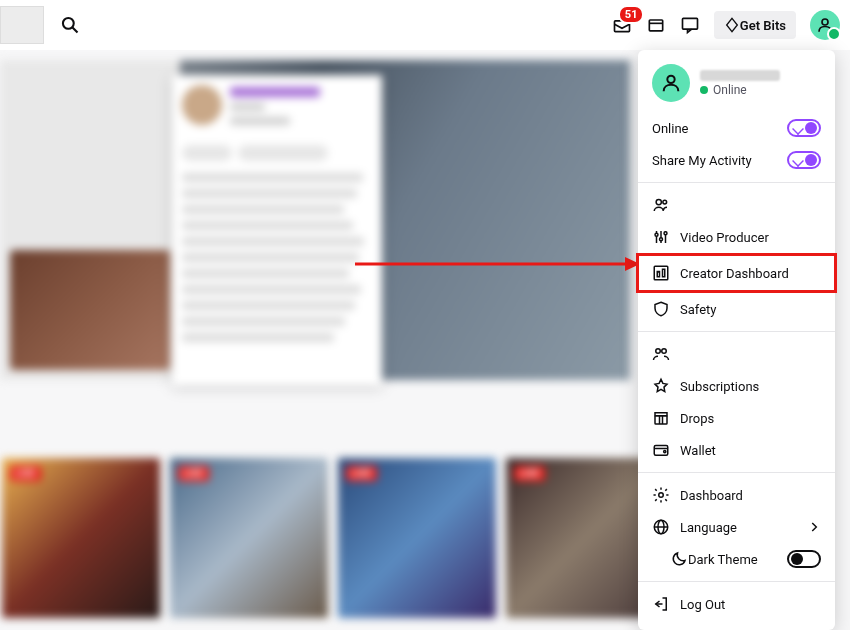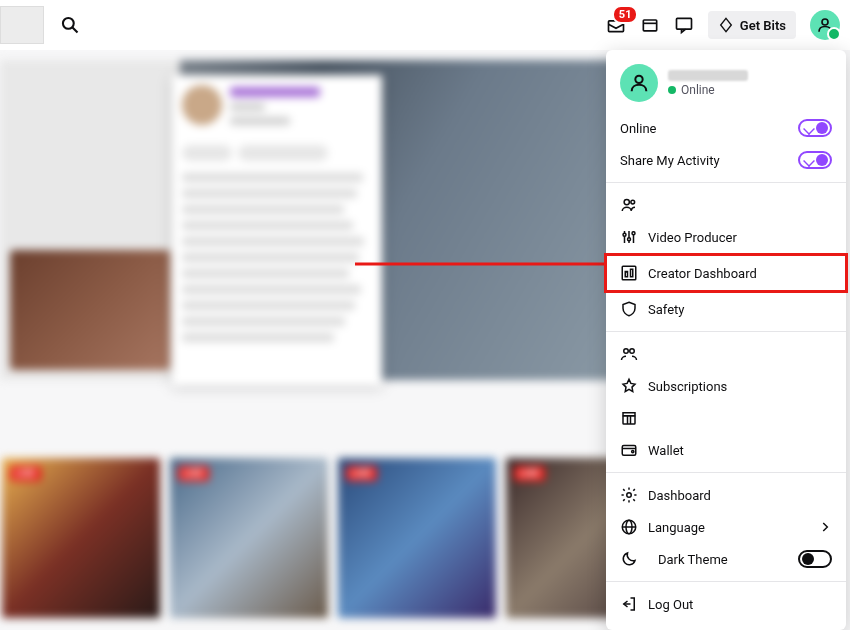--- a/index.html
+++ b/index.html
@@ -45,21 +45,21 @@
       background: #e91916;
       color: #fff;
       font-size: 11px;
       font-weight: 700;
       padding: 1px 5px;
       border-radius: 9px;
       border: 2px solid #fff;
     }
 
     .get-bits {
-      display: flex; align-items: center; gap: 6px;
+      display: flex; align-items: center; 
       background: #efeff1;
       padding: 6px 10px;
       border-radius: 4px;
       font-size: 13px;
       font-weight: 600;
       color: #0e0e10;
     }
 
     .avatar-circle {
       width: 30px; height: 30px;
@@ -152,22 +152,22 @@
     .live-pill {
       position: absolute; top: 8px; left: 8px;
       background: #e91916; color:#fff;
       font-size: 10px; font-weight: 700;
       padding: 2px 5px; border-radius: 3px;
     }
 
     
     .dropdown {
       position: absolute;
-      top: 50px; right: 4px;
-      width: 240px;
+      top: 50px; right: 15px;
+      width: 197px;
       background: #fff;
       border-radius: 6px;
       box-shadow: 0 4px 20px rgba(0,0,0,0.18);
       z-index: 50;
       padding: 10px 0;
       font-size: 13px;
       color: #0e0e10;
     }
     .dd-header {
       display: flex; align-items: center; gap: 10px;
@@ -436,20 +436,21 @@
   </div>
   <div class="dd-item">
     <span class="icon-slot">
         <svg width="18" height="18" viewBox="0 0 24 24" fill="none" stroke="#0e0e10" stroke-width="2">
           <rect x="4" y="9" width="16" height="11" rx="1"></rect>
           <rect x="4" y="5" width="16" height="4"></rect>
           <line x1="10" y1="9" x2="10" y2="20"></line>
           <line x1="14" y1="9" x2="14" y2="20"></line>
         </svg>
       </span>
+    <span class="label">Drops</span>
   </div>
   <div class="dd-item">
     <span class="icon-slot">
         <svg width="18" height="18" viewBox="0 0 24 24" fill="none" stroke="#0e0e10" stroke-width="2">
           <rect x="3" y="6" width="18" height="13" rx="2"></rect>
           <path d="M3 10 H21"></path>
           <circle cx="17" cy="14" r="1.5"></circle>
         </svg>
       </span>
     <span class="label">Wallet</span>
@@ -474,21 +475,21 @@
           <line x1="3" y1="12" x2="21" y2="12"></line>
         </svg>
       </span>
     <span class="label">Language</span>
     <span class="chev">
         <svg width="14" height="14" viewBox="0 0 24 24" fill="none" stroke="#0e0e10" stroke-width="2.5">
           <path d="M9 5l7 7-7 7"></path>
         </svg>
       </span>
   </div>
-  <div class="dd-toggle-row" style="gap:20px;justify-content:flex-start;">
+  <div class="dd-toggle-row" style="gap:0;justify-content:flex-start;margin-left:18px;">
     <span class="icon-slot" style="width:18px;height:18px;display:flex;">
         <svg width="18" height="18" viewBox="0 0 24 24" fill="none" stroke="#0e0e10" stroke-width="2">
           <path d="M20 14A8 8 0 0 1 10 4a8 8 0 1 0 10 10z"></path>
         </svg>
       </span>
     <span class="tlabel" style="flex:1">Dark Theme</span>
     <span class="toggle-dark"></span>
   </div>
 
   <div class="dd-sep"></div>

